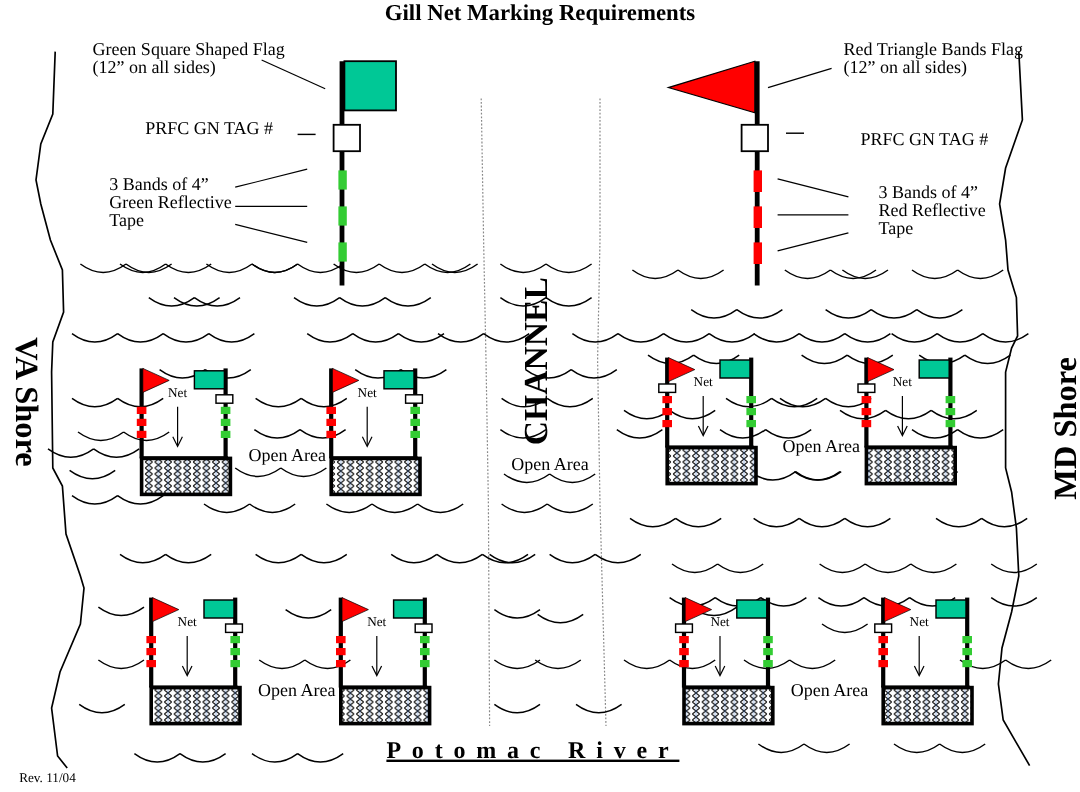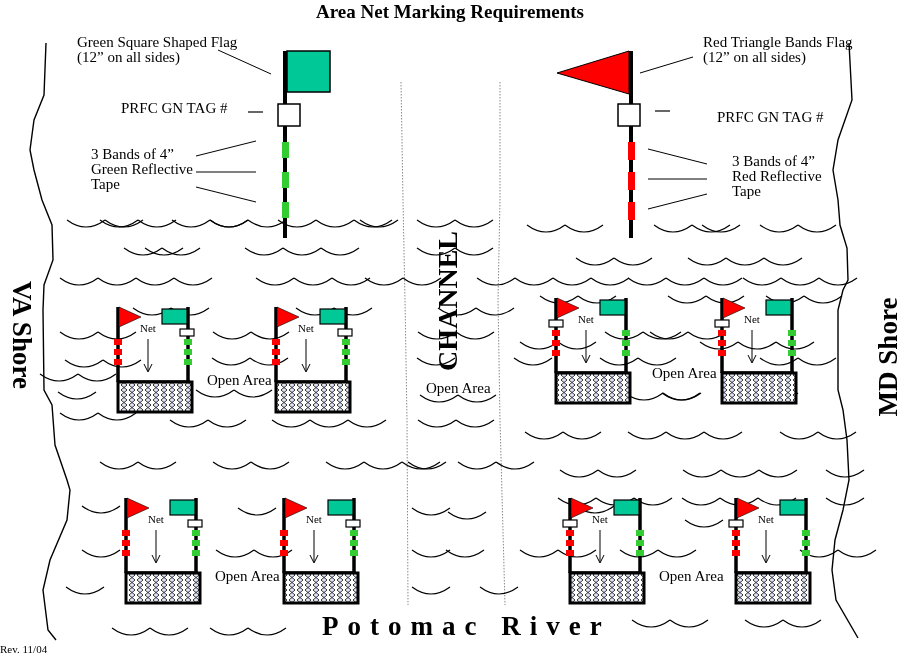--- a/index.html
+++ b/index.html
@@ -1,25 +1,25 @@
 <!DOCTYPE html>
 <html><head>
 <meta charset="utf-8">
 <style>
   html, body { margin: 0; padding: 0; background: #ffffff; }
   body { width: 900px; height: 660px; position: relative; overflow: hidden; font-family: "Liberation Serif", "DejaVu Serif", serif; color: #000; }
   #canvas { position: absolute; left: 0; top: 0; width: 900px; height: 660px; }
   .lbl { position: absolute; font-family: "Liberation Serif", "DejaVu Serif", serif; font-size: 15px; line-height: 14px; color: #000; white-space: nowrap; }
   .title { position: absolute; top: 0px; left: 0; width: 900px; text-align: center; font-weight: bold; font-size: 19px; line-height: 24px; }
-  .river { position: absolute; top: 610px; left: 322px; font-weight: bold; font-size: 27px; letter-spacing: 9px; line-height: 32px; }
+  .river { position: absolute; top: 610px; left: 322px; font-weight: bold; font-size: 20px; letter-spacing: 9px; line-height: 32px; text-decoration: underline; }
   .shore { position: absolute; font-weight: bold; font-size: 27px; line-height: 30px; white-space: nowrap; }
   .va { left: -38px; top: 320px; transform: rotate(90deg); transform-origin: center; width: 120px; text-align: center; }
   .md { left: 818px; top: 342px; transform: rotate(-90deg); transform-origin: center; width: 140px; text-align: center; }
   .channel { position: absolute; left: 378px; top: 286px; transform: rotate(-90deg); transform-origin: center; font-weight: bold; font-size: 28px; width: 140px; text-align: center; letter-spacing: 0px; line-height: 30px; }
-  .rev { position: absolute; left: 0; top: 643px; font-size: 11px; }
+  .rev { position: absolute; left: 16px; top: 643px; font-size: 11px; }
 </style>
 </head>
 <body>
 
 <svg id="canvas" viewBox="0 0 900 660" xmlns="http://www.w3.org/2000/svg">
   <defs>
     <pattern id="netpat" width="8" height="10" patternUnits="userSpaceOnUse">
       <rect width="8" height="10" fill="#ffffff"></rect>
       <path d="M1 0 L7 5 M7 0 L1 5 M1 5 L7 10 M7 5 L1 10" stroke="#111" stroke-width="0.9" fill="none"></path>
       <path d="M4 0 L4 10" stroke="#4a7fd0" stroke-width="0.4" fill="none"></path>
@@ -283,21 +283,21 @@
         <rect x="732" y="550" width="8" height="6" fill="#FF0000"></rect>
         <rect x="802" y="550" width="8" height="6" fill="#33CC33"></rect>
         <line x1="736" y1="573" x2="808" y2="573" stroke="#000" stroke-width="3.5"></line>
         <rect x="736" y="573" width="74" height="30" fill="url(#netpat)" stroke="#000" stroke-width="3"></rect>
         <line x1="766" y1="530" x2="766" y2="562" stroke="#000" stroke-width="1"></line>
         <path d="M762 555 L766 563 L770 555" stroke="#000" stroke-width="1" fill="none"></path>
       </g>
     </g>
 </svg>
 
-<div class="title">Area Net Marking Requirements</div>
+<div class="title">Gill Net Marking Requirements</div>
 
 <div class="lbl" style="left:77px;top:35px;">Green Square  Shaped Flag</div>
 <div class="lbl" style="left:77px;top:50px;">(12” on all sides)</div>
 <div class="lbl" style="left:703px;top:35px;">Red Triangle Bands Flag</div>
 <div class="lbl" style="left:703px;top:50px;">(12” on all sides)</div>
 <div class="lbl" style="left:121px;top:101px;">PRFC GN TAG #</div>
 <div class="lbl" style="left:717px;top:110px;">PRFC GN TAG #</div>
 <div class="lbl" style="left:91px;top:147px;">3 Bands of 4”</div>
 <div class="lbl" style="left:91px;top:162px;text-align:right;">Green Reflective</div>
 <div class="lbl" style="left:91px;top:177px;">Tape</div>

